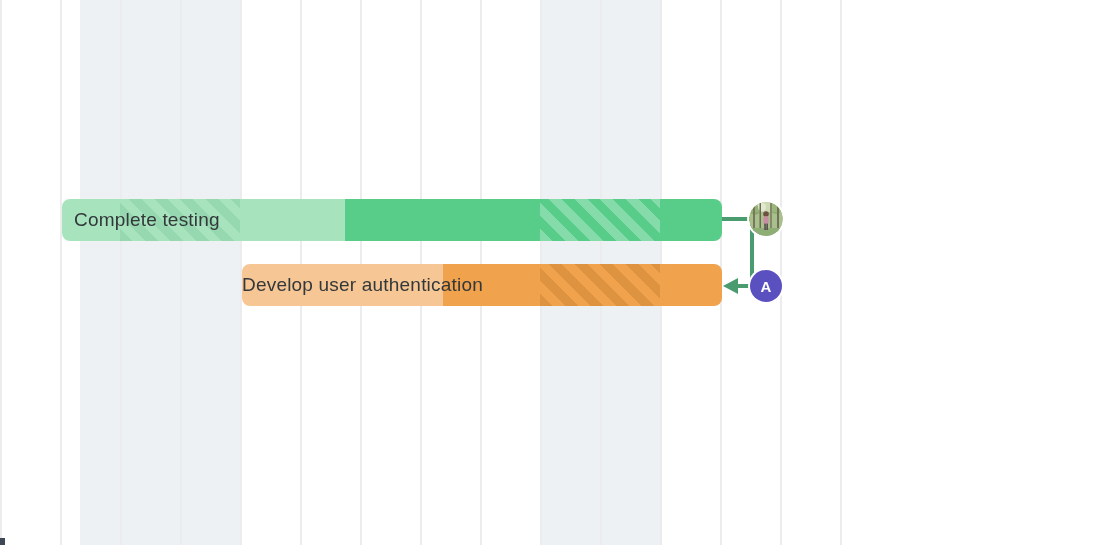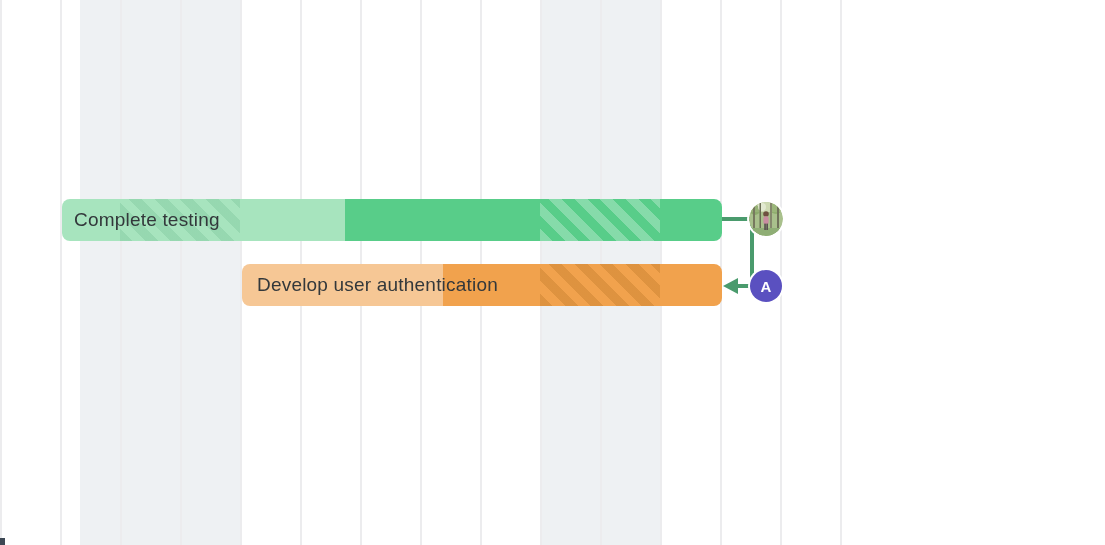--- a/index.html
+++ b/index.html
@@ -59,21 +59,21 @@
   .bar-label {
     position: relative;
     z-index: 2;
     font-size: 19px;
     font-weight: 500;
     letter-spacing: 0.2px;
     color: #33383b;
     white-space: nowrap;
   }
   .bar-1 .bar-label { padding-left: 12px; }
-  .bar-2 .bar-label { padding-left: 15px; }
+  .bar-2 .bar-label { }
   .connector-svg {
     position: absolute;
     inset: 0;
     z-index: 3;
     pointer-events: none;
   }
   .avatar {
     position: absolute;
     z-index: 4;
     border-radius: 50%;

